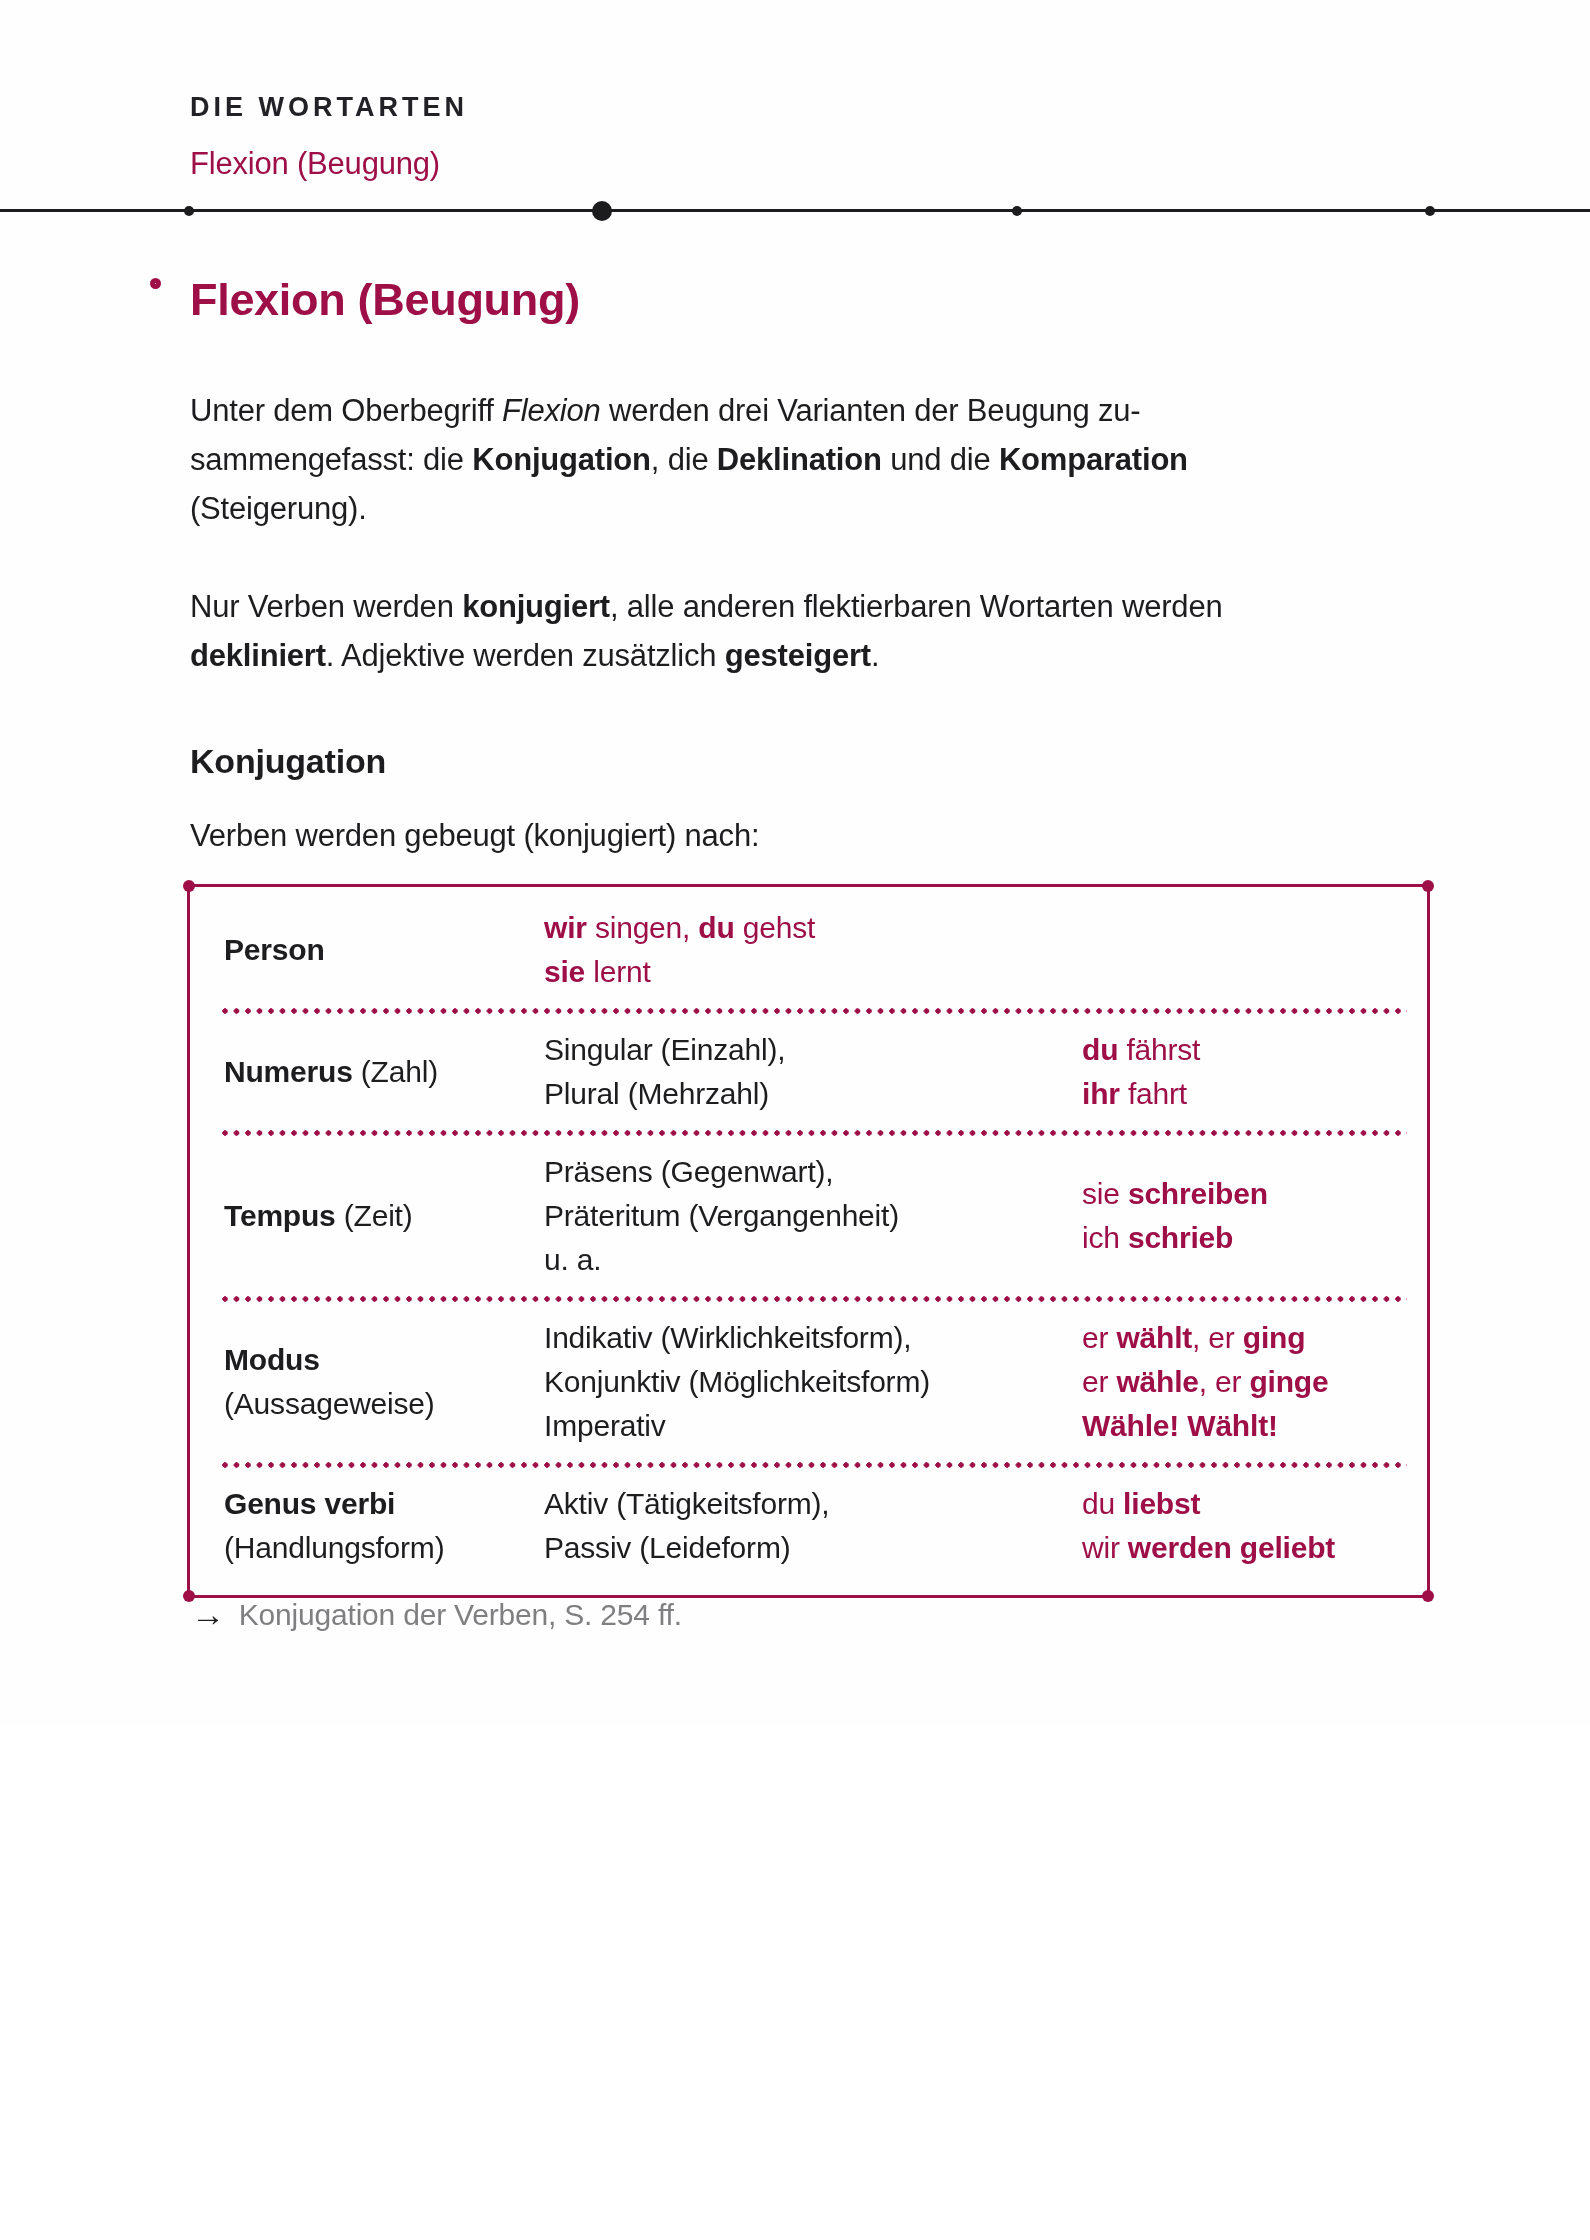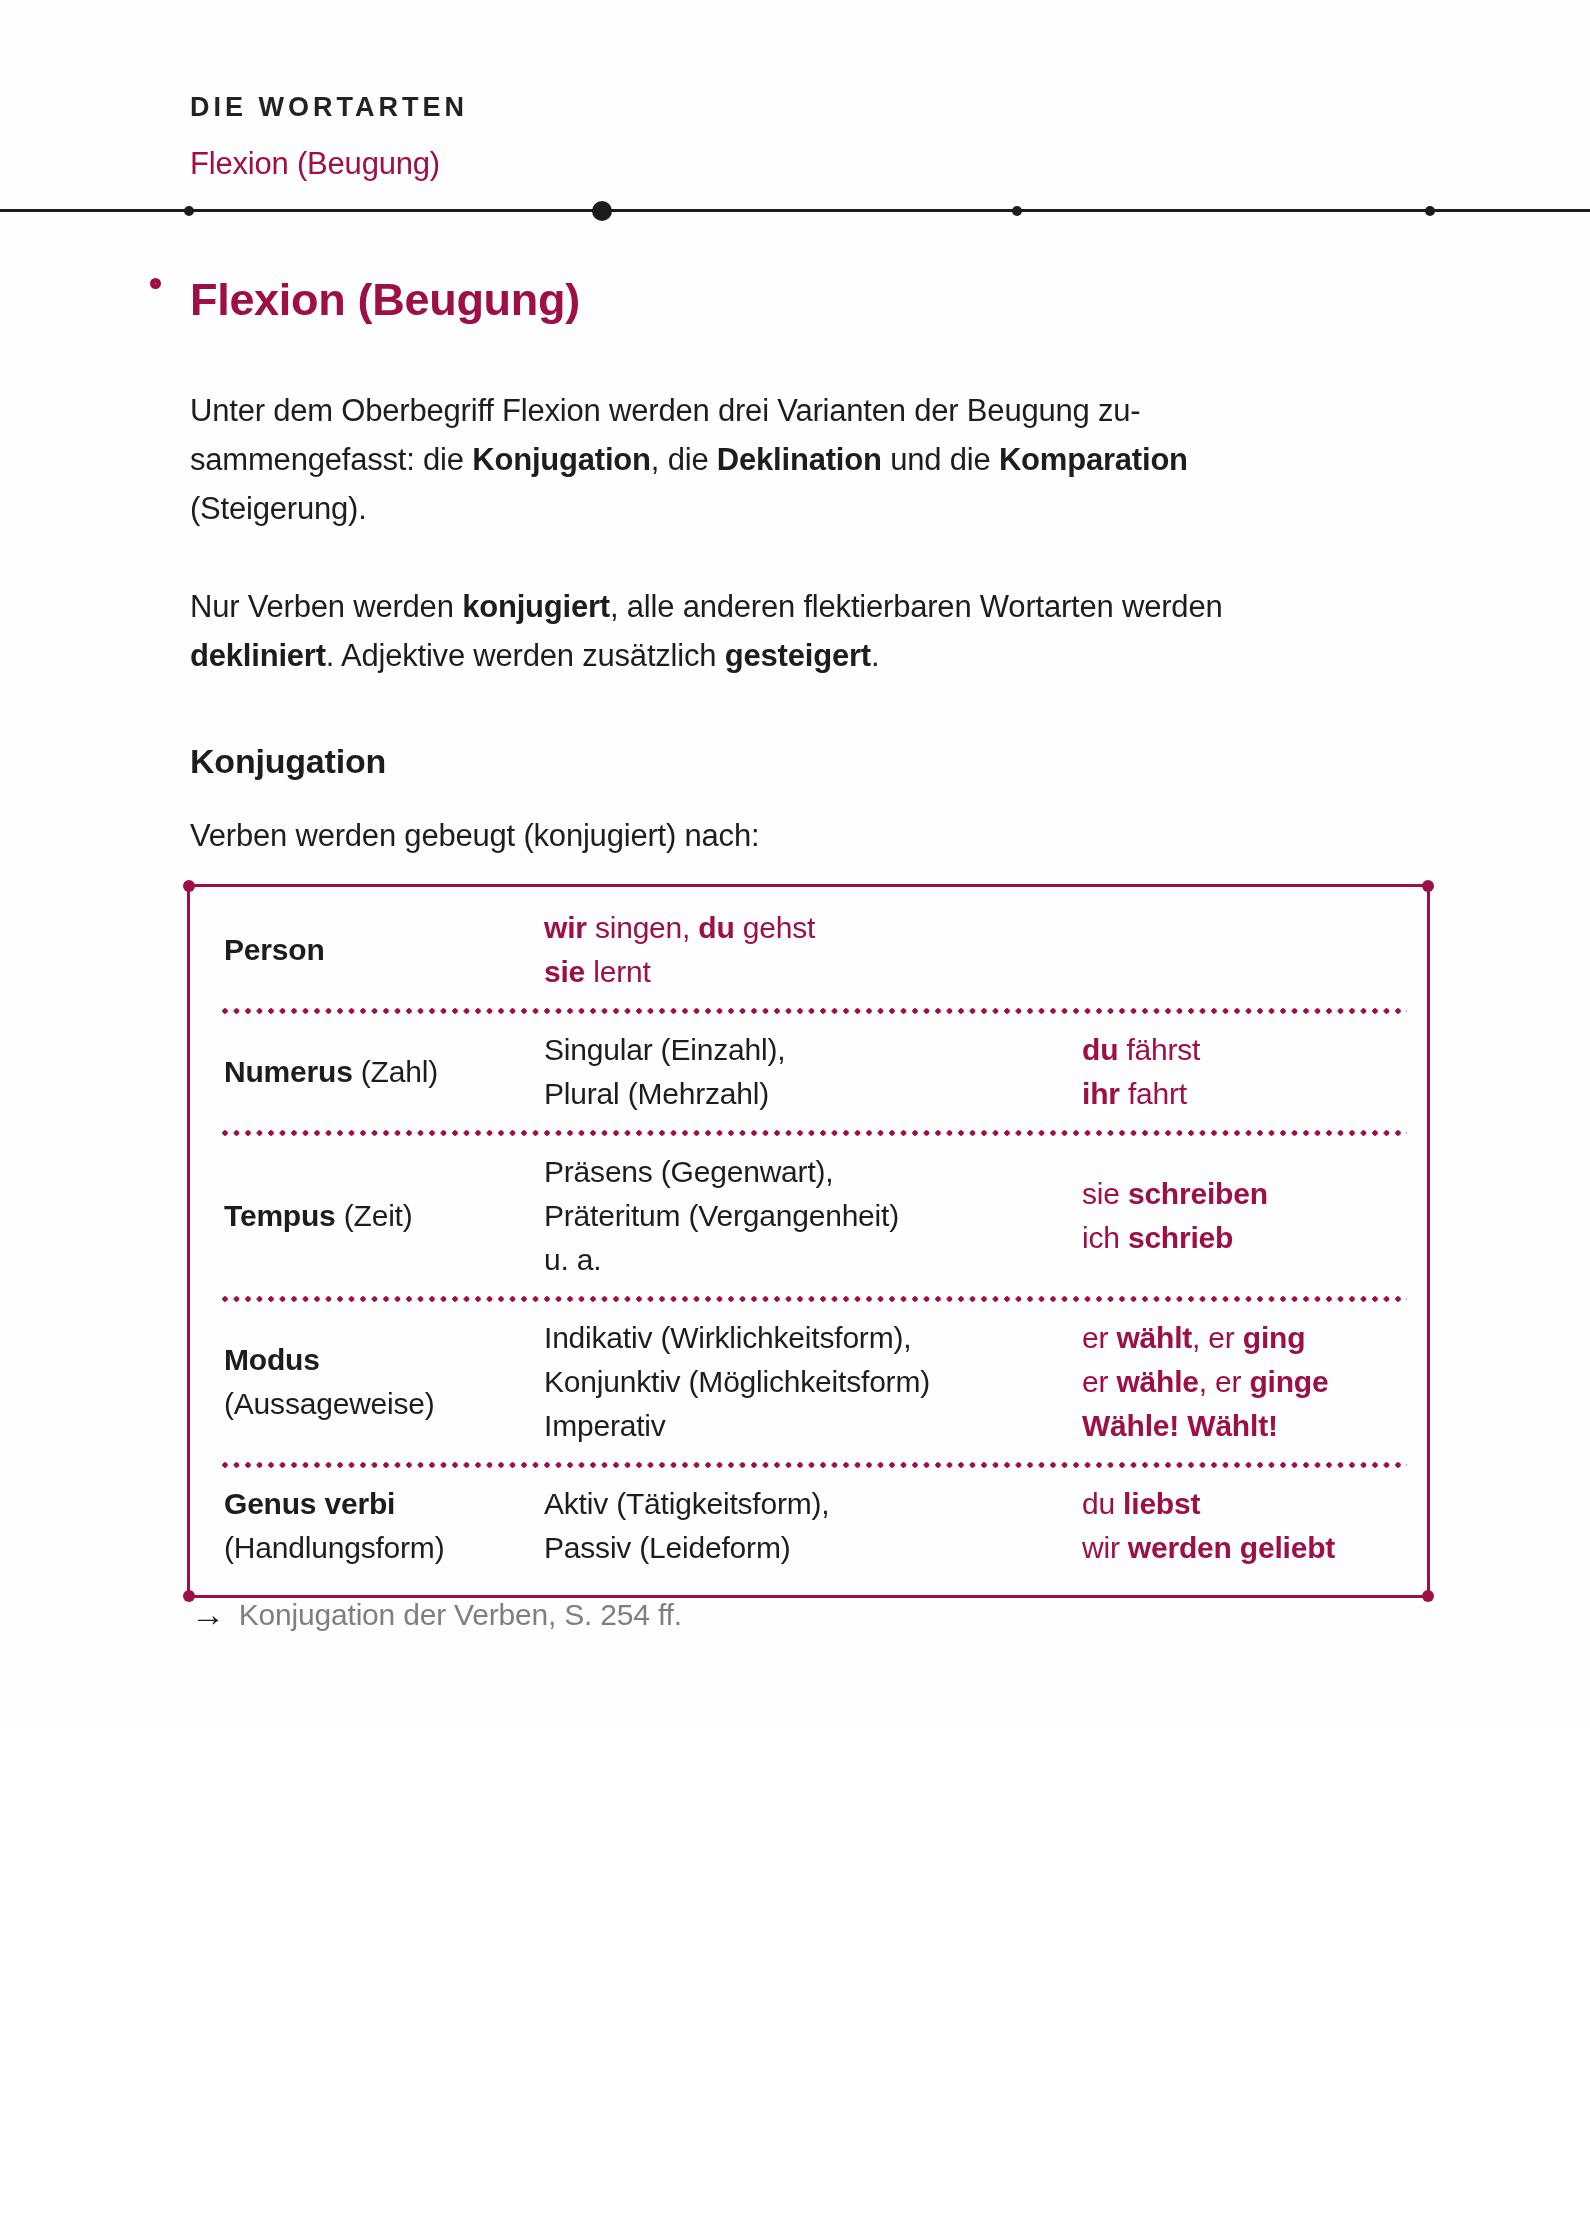--- a/index.html
+++ b/index.html
@@ -82,21 +82,21 @@
   .cell-cat{width:320px;flex:0 0 320px;}
   .cell-forms{width:538px;flex:0 0 538px;}
   .cell-ex{flex:1 1 auto;color:var(--crimson);}
   .dotsep{
     height:6px;margin:3px 20px 3px 32px;
     background-image:radial-gradient(circle at 3px 3px,var(--crimson) 2.5px,rgba(0,0,0,0) 2.9px);
     background-size:11.5px 6px;background-repeat:repeat-x;
   }
   
   .b{font-weight:700;}
-  .i{}
+  .i{font-style:italic;}
   .r{color:var(--crimson);font-weight:400;}
   .rb{color:var(--crimson);font-weight:700;}
   
   .xref{
     position:absolute;left:191px;top:1596px;
     font-size:30px;letter-spacing:-0.2px;color:var(--muted);
     display:flex;align-items:baseline;
   }
   .xref .arrow{
     color:#1c1c1e;font-size:34px;margin-right:14px;line-height:1;

